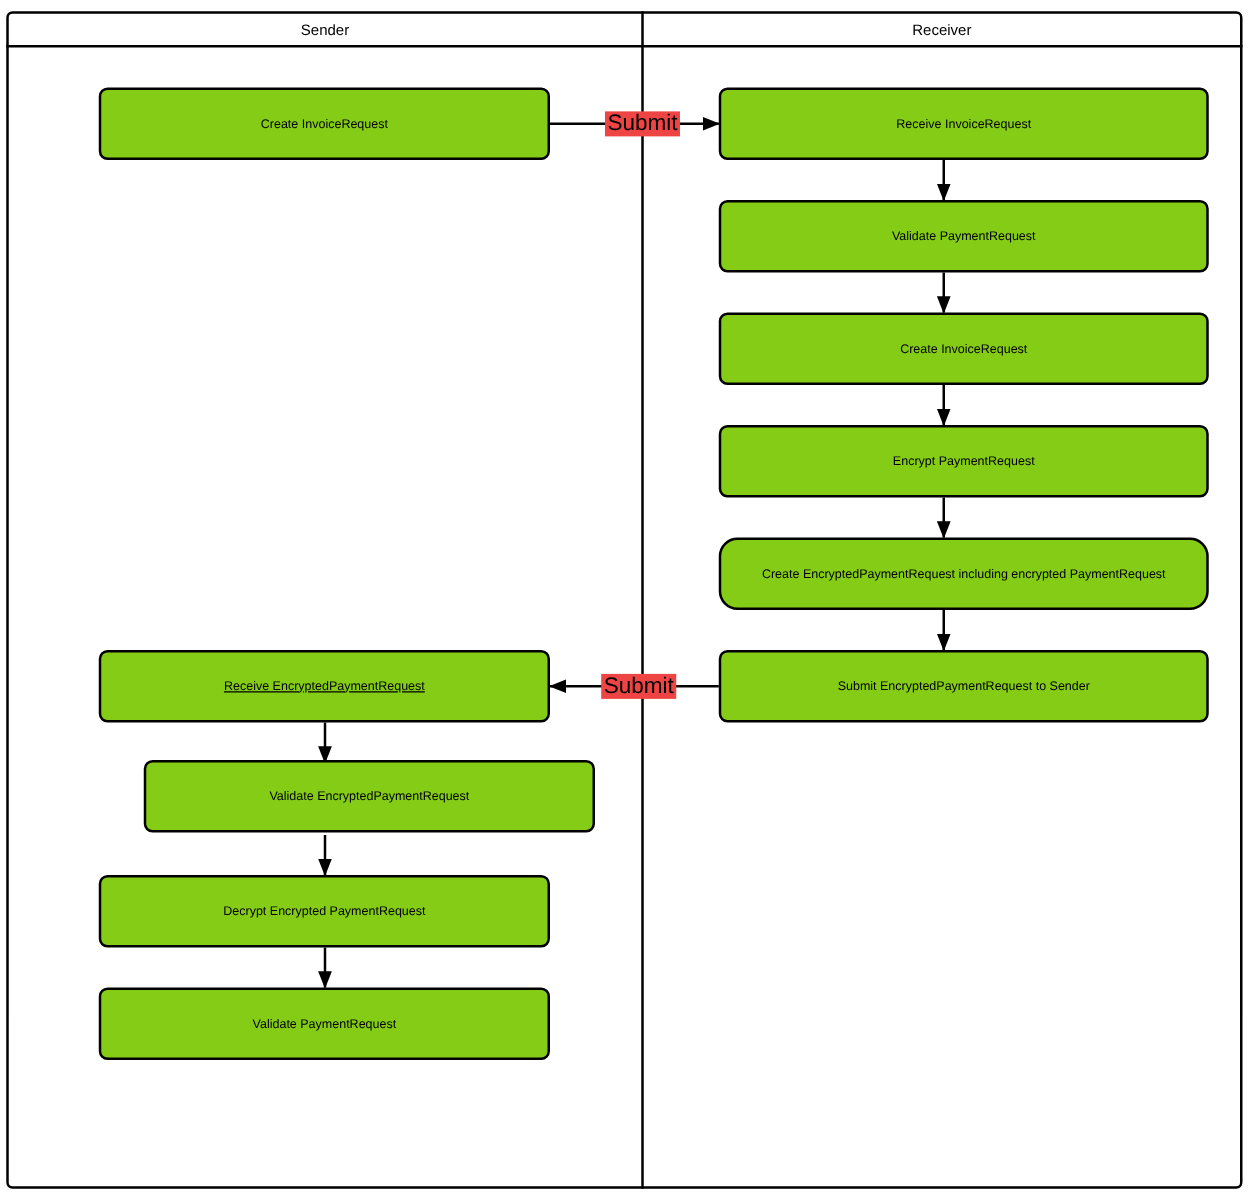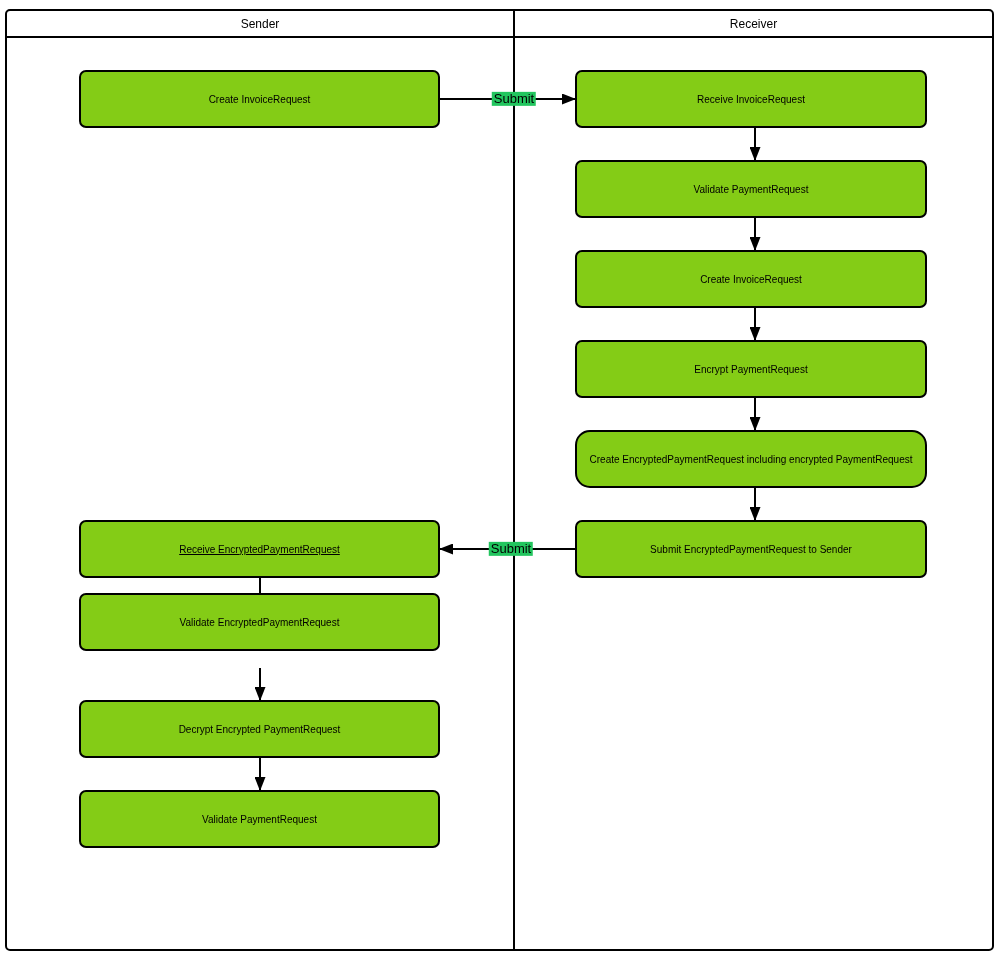--- a/index.html
+++ b/index.html
@@ -61,34 +61,34 @@
     background: #84cc16;
     display: flex;
     align-items: center;
     justify-content: center;
     text-align: center;
     font-size: 10px;
     line-height: 1.3;
     padding: 2px 10px;
   }
   .lane-sender-node   { left: 79px;  width: 361px; }
-  .lane-receiver-node { left: 575px; width: 352px; justify-content: center; }
+  .lane-receiver-node { left: 575px; width: 392px; justify-content: center; }
 
   
   .edges-svg {
     position: absolute;
     left: 0; top: 0;
     width: 1000px; height: 959px;
     pointer-events: none;
   }
   .edge-label {
     position: absolute;
     transform: translate(-50%, -50%);
-    background: #22c55e;
-    font-size: 13px;
+    background: #ef4444;
+    font-size: 18px;
     line-height: 1.1;
     padding: 0 2px;
     white-space: nowrap;
   }
 </style>
 </head>
 <body>
 
 <div class="canvas">
 
@@ -124,21 +124,21 @@
     <line x1="260" y1="668" x2="260" y2="700" stroke="#000000" stroke-width="2" marker-end="url(#arrow)"></line>
     <line x1="260" y1="758" x2="260" y2="790" stroke="#000000" stroke-width="2" marker-end="url(#arrow)"></line>
   </svg>
 
   <div class="node lane-sender-node" style="top:70px;">
     <span>Create InvoiceRequest</span>
   </div>
   <div class="node lane-sender-node" style="top:520px;text-decoration:underline;">
     <span>Receive EncryptedPaymentRequest</span>
   </div>
-  <div class="node lane-sender-node" style="top:593px;">
+  <div class="node lane-sender-node" style="top:608px;margin-left:36px;">
     <span>Validate EncryptedPaymentRequest</span>
   </div>
   <div class="node lane-sender-node" style="top:700px;">
     <span>Decrypt Encrypted PaymentRequest</span>
   </div>
   <div class="node lane-sender-node" style="top:790px;">
     <span>Validate PaymentRequest</span>
   </div>
 
   <div class="node lane-receiver-node" style="top:70px;">

